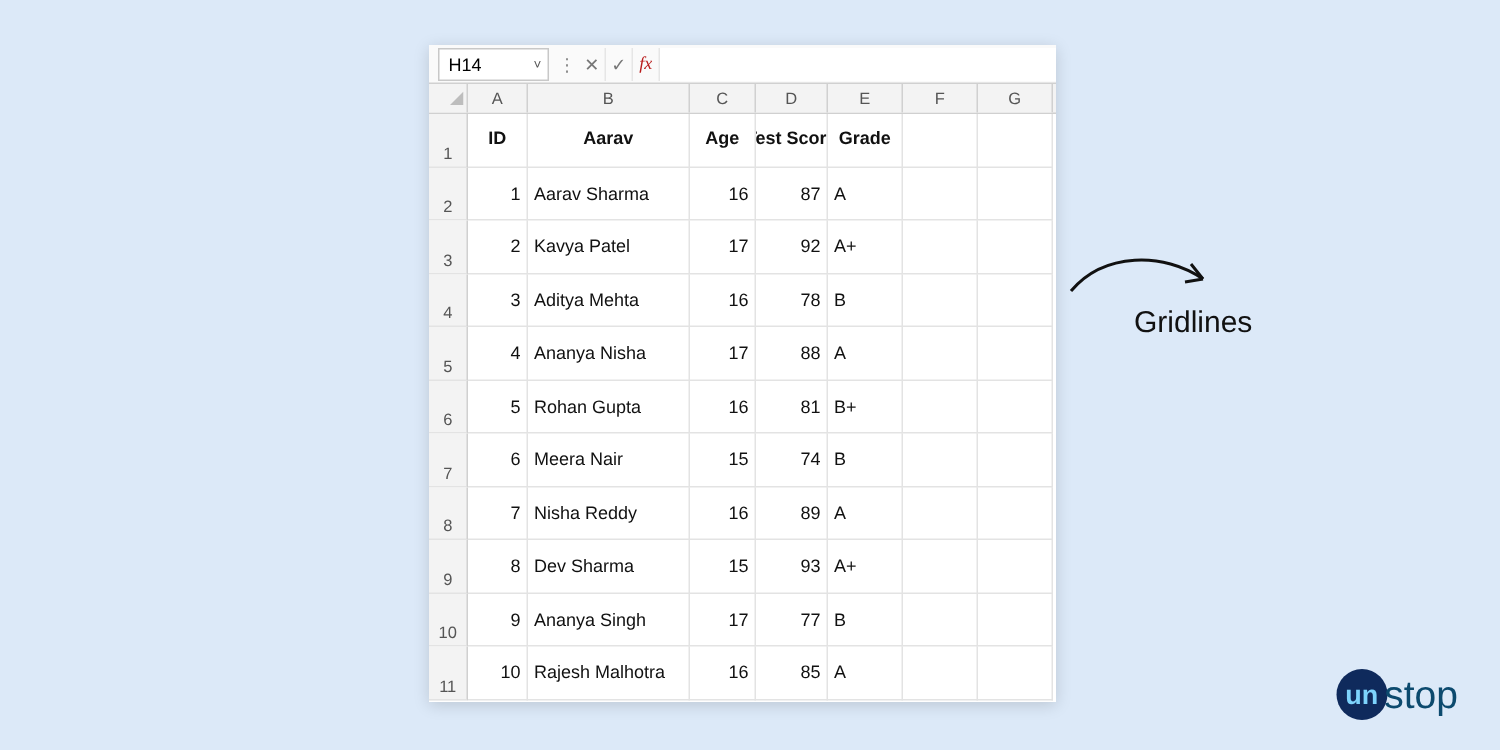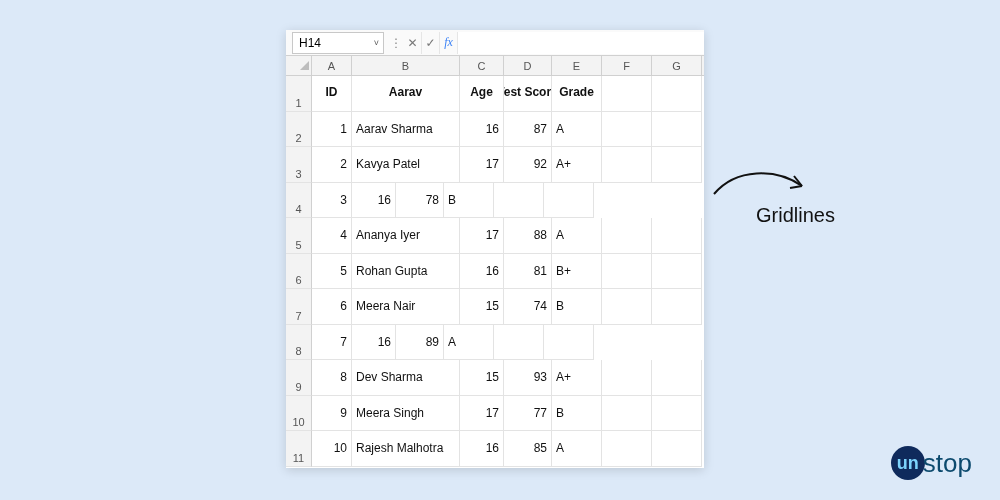--- a/index.html
+++ b/index.html
@@ -24,39 +24,39 @@
   
   .formula-bar {
     display: flex;
     align-items: center;
     height: 26px;
     border-bottom: 1px solid #d0d0d0;
     background: #fafafa;
     font-size: 12px;
   }
   .name-box {
-    width: 92px;
+    width: 74px;
     height: 22px;
     margin: 2px 4px 2px 6px;
     border: 1px solid #c8c8c8;
     background: #fff;
     display: flex;
     align-items: center;
     justify-content: space-between;
     padding: 0 4px 0 6px;
   }
   .name-box-chevron { font-size: 9px; color: #555; }
   .fb-sep { color: #888; padding: 0 2px; }
   .fb-btn {
     width: 18px; height: 22px;
     display: flex; align-items: center; justify-content: center;
     color: #777;
     border-right: 1px solid #e6e6e6;
   }
-  .fb-btn.fx { font-style: italic; font-family: "Times New Roman", serif; color:#3b82f6;}
+  .fb-btn.fx { font-style: italic; font-family: "Times New Roman", serif; color:#b91c1c;}
   .formula-input {
     flex: 1;
     height: 22px;
     border: none;
     outline: none;
     padding: 0 6px;
     font-size: 12px;
     background: #fff;
   }
   
@@ -236,30 +236,31 @@
         <div class="cell txt cB">Kavya Patel</div>
         <div class="cell num cC">17</div>
         <div class="cell num cD">92</div>
         <div class="cell txt cE">A+</div>
         <div class="cell cF"></div>
         <div class="cell cG"></div>
       </div>
       <div class="row">
         <div class="row-h">4</div>
         <div class="cell num cA">3</div>
+        <div class="cell txt cB">Aditya Mehta</div>
         <div class="cell num cC">16</div>
         <div class="cell num cD">78</div>
         <div class="cell txt cE">B</div>
         <div class="cell cF"></div>
         <div class="cell cG"></div>
       </div>
       <div class="row">
         <div class="row-h">5</div>
         <div class="cell num cA">4</div>
-        <div class="cell txt cB">Ananya Iyer</div>
+        <div class="cell txt cB">Ananya Nisha</div>
         <div class="cell num cC">17</div>
         <div class="cell num cD">88</div>
         <div class="cell txt cE">A</div>
         <div class="cell cF"></div>
         <div class="cell cG"></div>
       </div>
       <div class="row">
         <div class="row-h">6</div>
         <div class="cell num cA">5</div>
         <div class="cell txt cB">Rohan Gupta</div>
@@ -275,40 +276,41 @@
         <div class="cell txt cB">Meera Nair</div>
         <div class="cell num cC">15</div>
         <div class="cell num cD">74</div>
         <div class="cell txt cE">B</div>
         <div class="cell cF"></div>
         <div class="cell cG"></div>
       </div>
       <div class="row">
         <div class="row-h">8</div>
         <div class="cell num cA">7</div>
+        <div class="cell txt cB">Nisha Reddy</div>
         <div class="cell num cC">16</div>
         <div class="cell num cD">89</div>
         <div class="cell txt cE">A</div>
         <div class="cell cF"></div>
         <div class="cell cG"></div>
       </div>
       <div class="row">
         <div class="row-h">9</div>
         <div class="cell num cA">8</div>
         <div class="cell txt cB">Dev Sharma</div>
         <div class="cell num cC">15</div>
         <div class="cell num cD">93</div>
         <div class="cell txt cE">A+</div>
         <div class="cell cF"></div>
         <div class="cell cG"></div>
       </div>
       <div class="row">
         <div class="row-h">10</div>
         <div class="cell num cA">9</div>
-        <div class="cell txt cB">Meera Singh</div>
+        <div class="cell txt cB">Ananya Singh</div>
         <div class="cell num cC">17</div>
         <div class="cell num cD">77</div>
         <div class="cell txt cE">B</div>
         <div class="cell cF"></div>
         <div class="cell cG"></div>
       </div>
       <div class="row">
         <div class="row-h">11</div>
         <div class="cell num cA">10</div>
         <div class="cell txt cB">Rajesh Malhotra</div>

